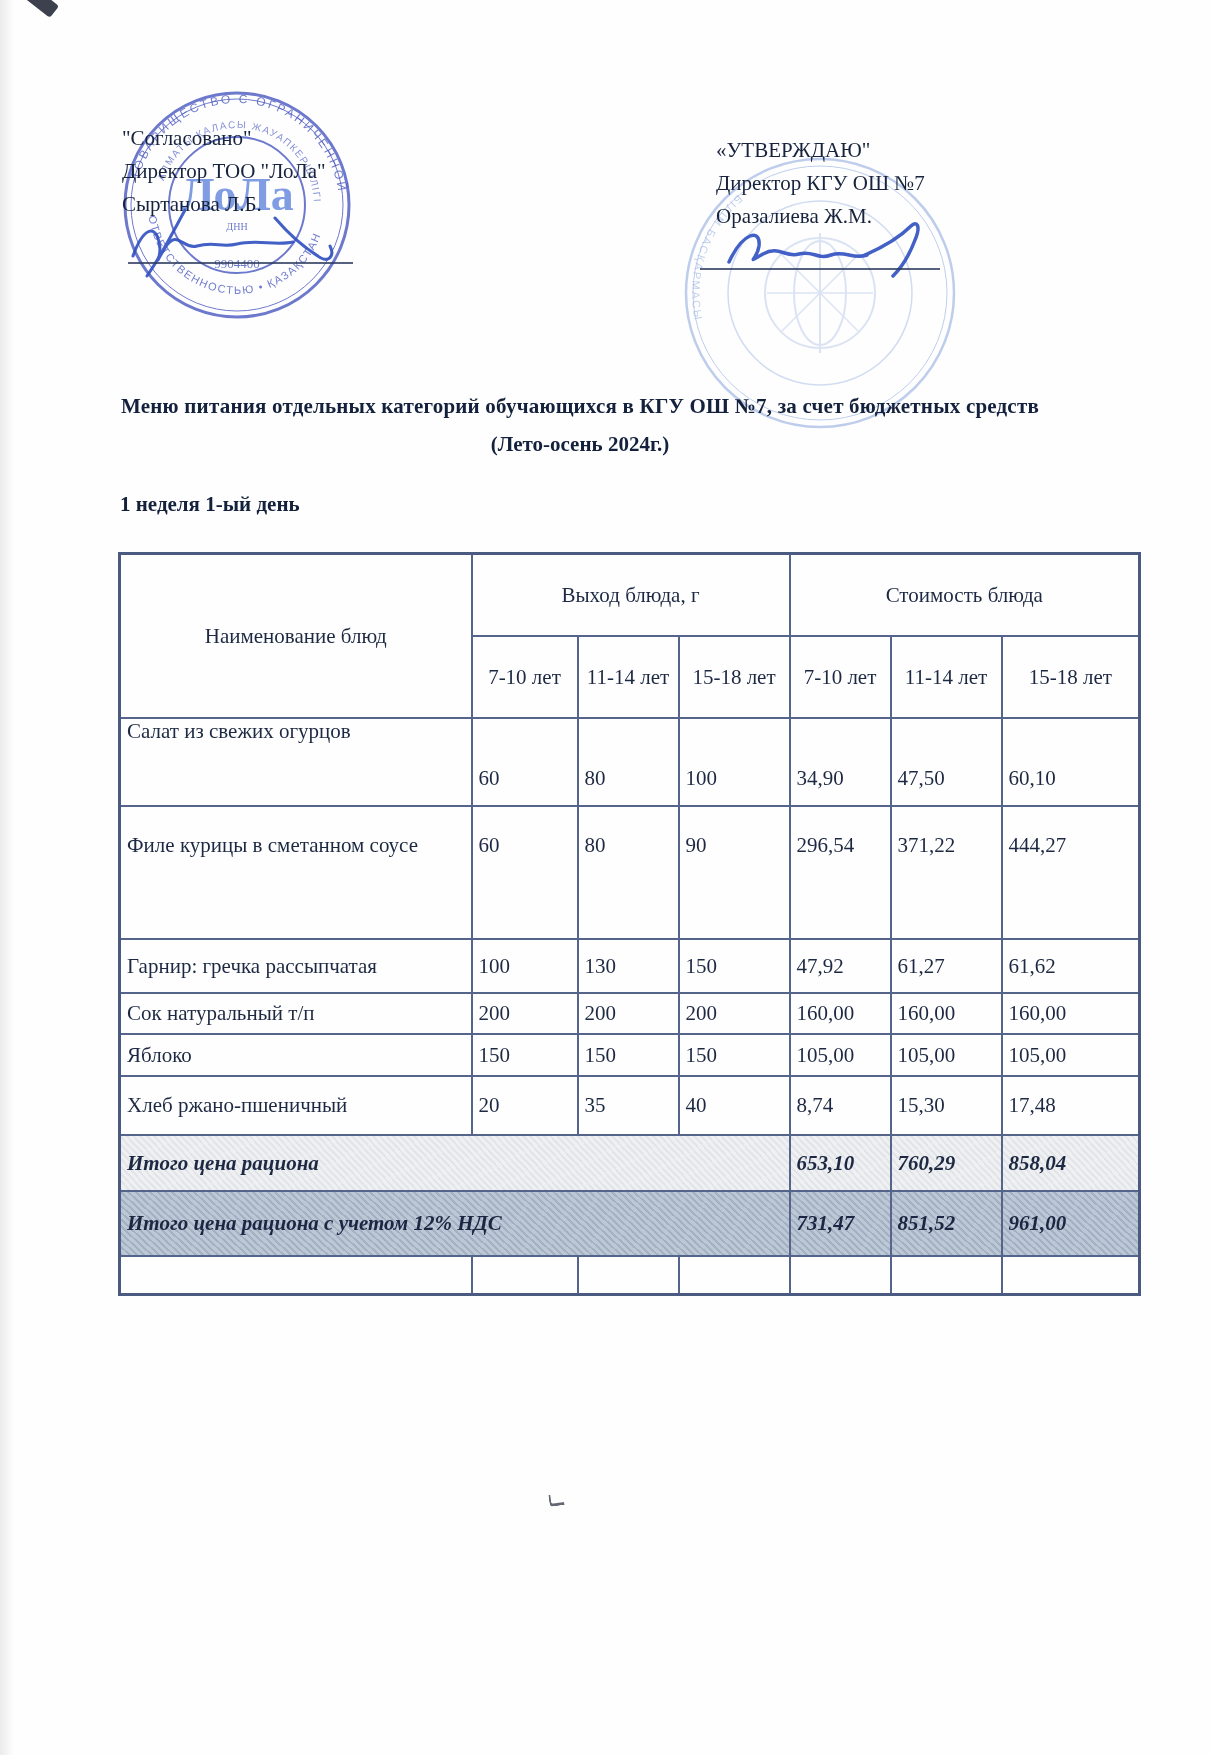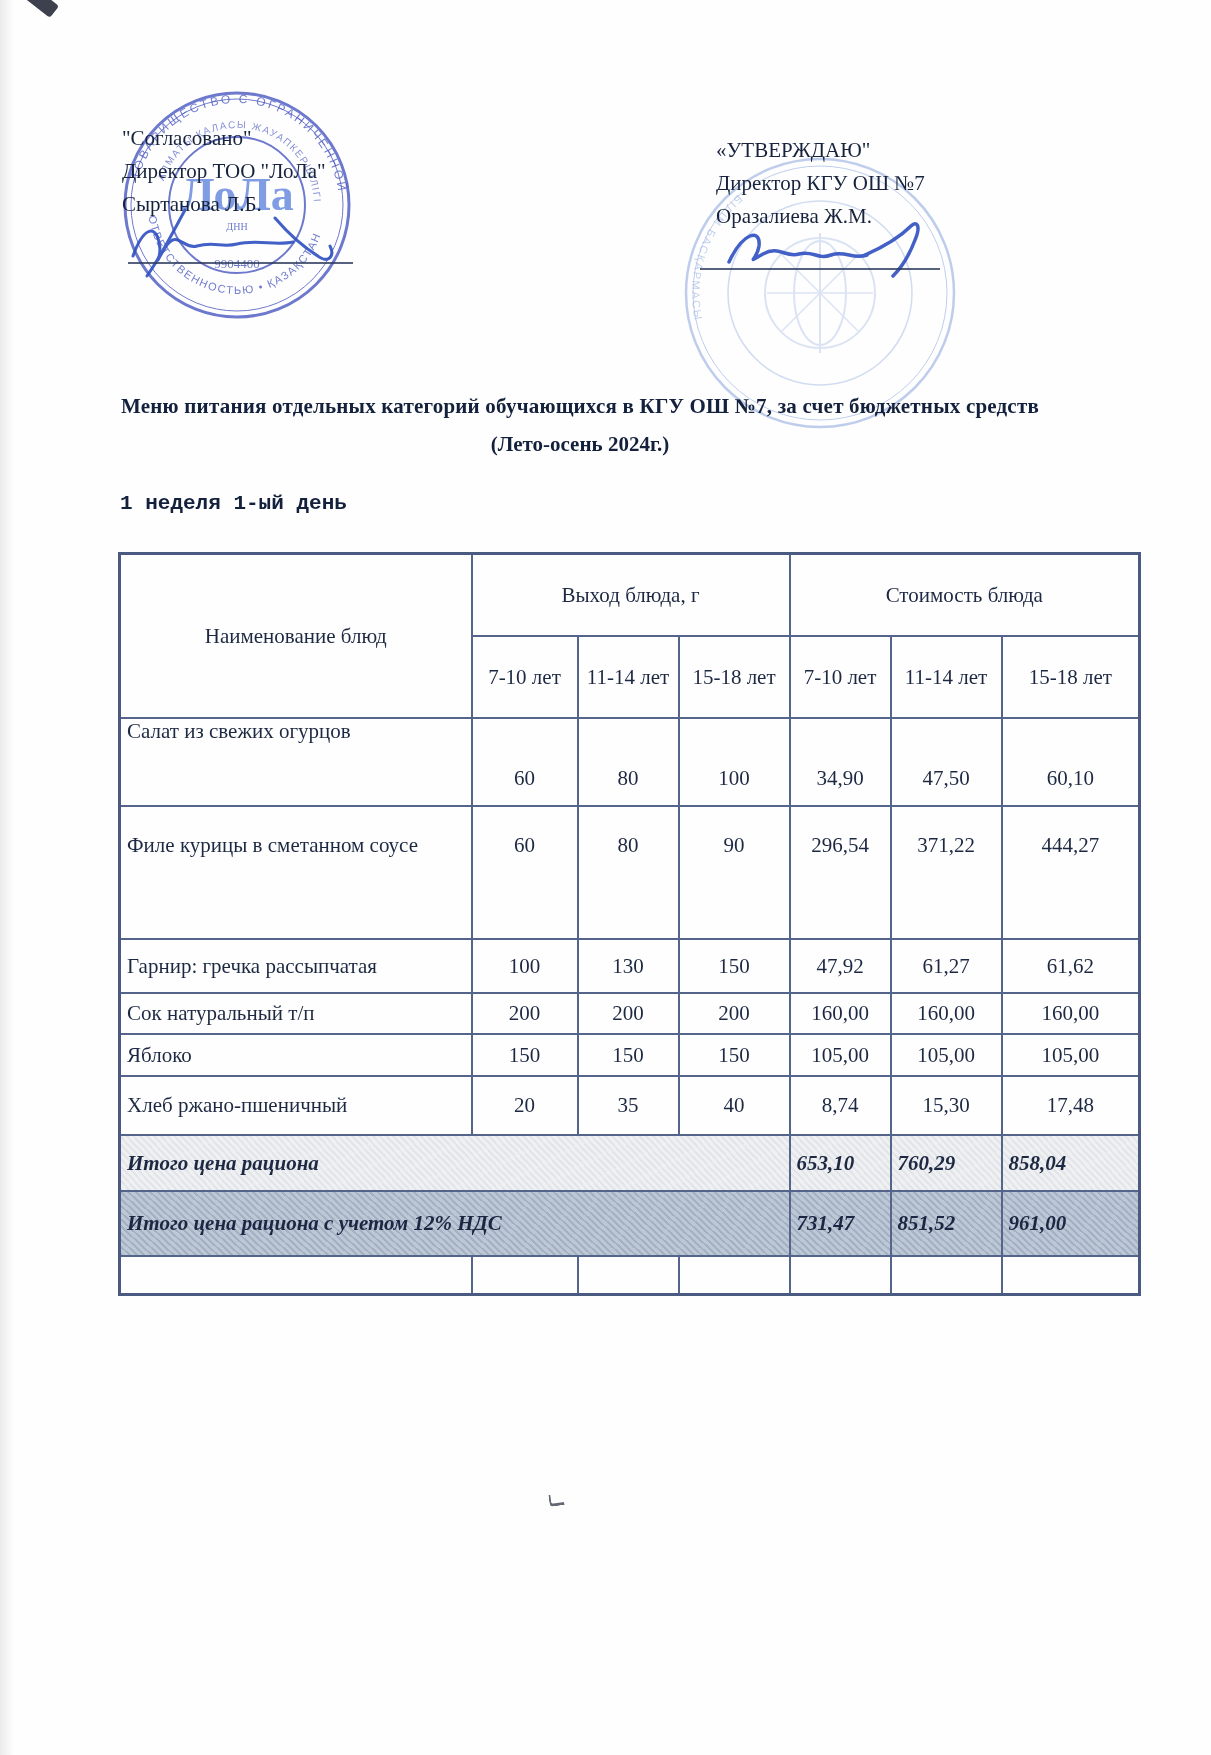--- a/index.html
+++ b/index.html
@@ -38,39 +38,39 @@
   .doc-title{
     position:absolute;left:0;top:394px;width:1160px;text-align:center;
     font-weight:bold;font-size:21px;color:#14213d;letter-spacing:.2px;
   }
   .doc-subtitle{
     position:absolute;left:0;top:432px;width:1160px;text-align:center;
     font-weight:bold;font-size:21px;color:#14213d;
   }
   .week-label{
     position:absolute;left:120px;top:492px;
-    font-weight:bold;font-size:21px;color:#14213d;font-family:Liberation Mono, monospace;
+    font-weight:bold;font-size:21px;color:#14213d;
   }
 
   
   table.menu{
     position:absolute;left:118px;top:552px;
     border-collapse:collapse;table-layout:fixed;width:1020px;
     font-size:21px;color:#1d2942;
   }
   table.menu td,table.menu th{
     border:2px solid #55648a;padding:0 6px;overflow:hidden;
     font-weight:normal;background-clip:padding-box;
   }
   table.menu{border:3px solid #4b5a80;}
   th.group{height:80px;font-weight:bold;text-align:center;font-size:21px;}
   th.age{height:80px;font-weight:bold;text-align:center;font-size:21px;}
   th.name-head{font-weight:bold;text-align:center;}
   td.name{text-align:left;padding-left:8px;}
-  td.num{text-align:center;}
+  td.num{text-align:left;}
   tr.r-salat{height:88px;}
   tr.r-salat td.name{vertical-align:top;padding-top:0;}
   tr.r-salat td.num{vertical-align:bottom;padding-bottom:14px;}
   tr.r-file{height:133px;margin-top:24px;}
   tr.r-file td{vertical-align:top;padding-top:26px;}
   tr.r-garnir{height:54px;}
   tr.r-sok{height:41px;}
   tr.r-yabloko{height:42px;margin-left:42px;}
   tr.r-hleb{height:59px;}
   tr.totals1{height:56px;}

